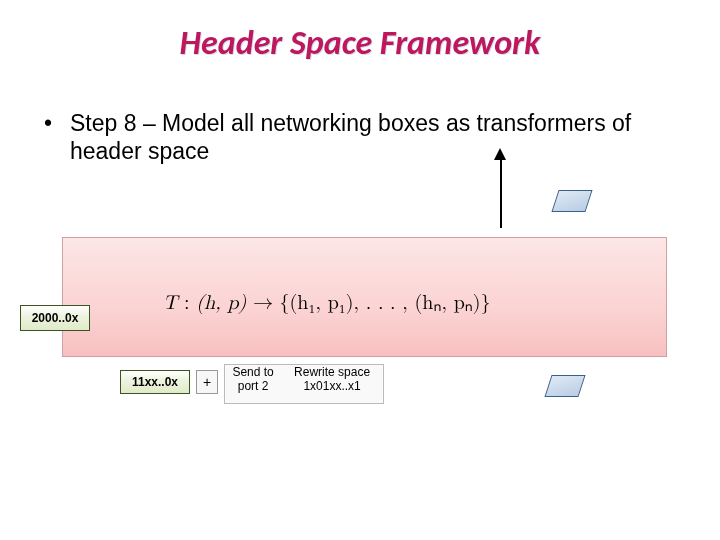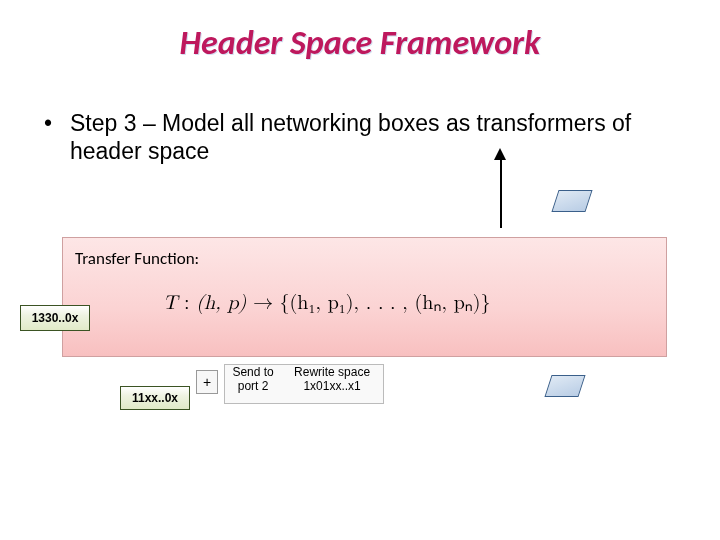--- a/index.html
+++ b/index.html
@@ -57,21 +57,20 @@
     top: 370px;
     width: 70px;
     height: 24px;
     background: linear-gradient(#fff, #eef3e1 40%, #e1eac8);
     border: 1px solid #3b5323;
     font-size: 12px;
     font-weight: bold;
     display: flex;
     align-items: center;
     justify-content: center;
-    margin-top: 16px;
   }
   .plus {
     position: absolute;
     left: 196px;
     top: 370px;
     width: 22px;
     height: 24px;
     border: 1px solid #999;
     background: #f7f7f7;
     font-size: 14px;
@@ -152,34 +151,33 @@
     transform: skewX(-18deg);
   }
   .prism.p1 { left: 555px; top: 190px; }
   .prism.p2 { left: 548px; top: 375px; }
 </style>
 </head>
 <body>
 
 <div class="title">Header Space Framework</div>
 
-<div class="bullet">Step 3 – Model all networking boxes as transformers of header space</div>
+<div class="bullet">Step 8 – Model all networking boxes as transformers of header space</div>
 
 <div class="axis vert"></div>
 <div class="arrowhead up"></div>
 <div class="prism p1"></div>
 
 <div class="transfer-panel">
-  <div class="transfer-label">Transfer Function:</div>
   <div class="formula">
     <span>T</span><span class="roman"> : </span><span>(h, p)</span><span class="roman"> → </span><span class="roman">{(h₁, p₁), . . . , (hₙ, pₙ)}</span>
   </div>
 </div>
 
-<div class="header-box">1330..0x</div>
+<div class="header-box">2000..0x</div>
 
 <div class="match-box">11xx..0x</div>
 <div class="plus">+</div>
 <div class="action-box">
   <div>Send to port 2</div>
   <div>Rewrite space 1x01xx..x1</div>
 </div>
 
 <div class="prism p2"></div>
 

